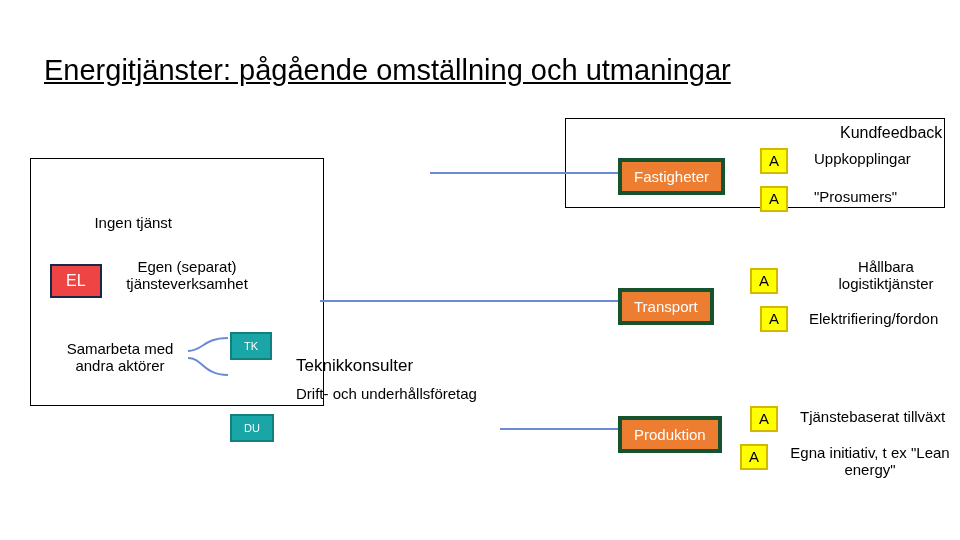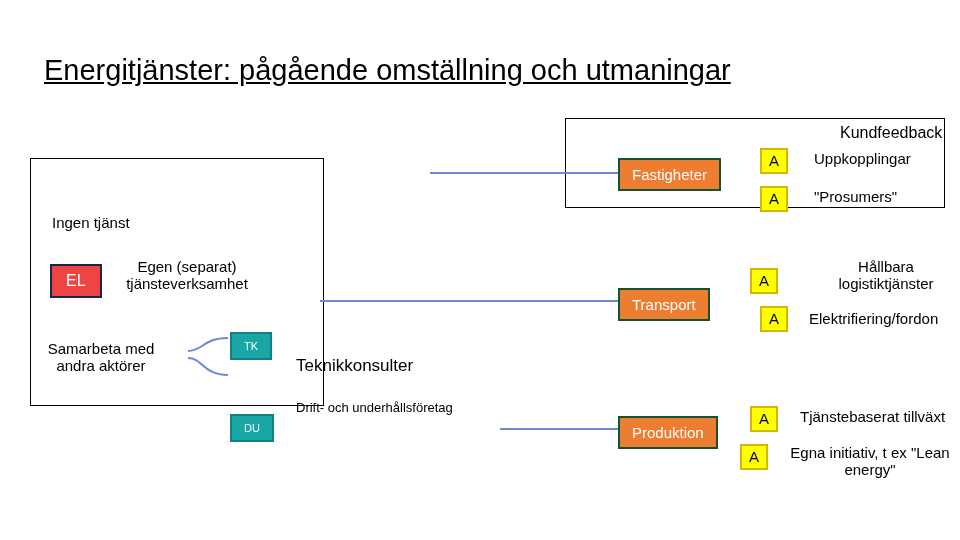--- a/index.html
+++ b/index.html
@@ -26,21 +26,21 @@
   }
   
   #left-frame { left: 30px; top: 158px; width: 294px; height: 248px; }
   
   #right-frame { left: 565px; top: 118px; width: 380px; height: 90px; }
   #kundfeedback { position:absolute; right:15px; top:6px; font-size:16px; }
   .tag-orange {
     position:absolute;
     background:#ed7d31;
     color:#fff;
-    border:2px solid #14532d;
+    border:4px solid #14532d;
     font-size:15px;
     padding:6px 12px;
     text-align:right;
   }
   .tag-blue-dark {
     position:absolute;
     background:#ef4444;
     color:#fff;
     border:2px solid #17284a;
     font-size:16px;
@@ -84,37 +84,37 @@
 </head>
 <body>
 
 <div class="title">Energitjänster: pågående omställning och utmaningar</div>
 
 <div class="box" id="left-frame"></div>
 
 <div class="box" id="right-frame"></div>
 <div id="kundfeedback" style="left:840px; top:124px;" class="note">Kundfeedback</div>
 
-<div class="note" style="left:52px; top:214px; width:120px;">Ingen tjänst</div>
+<div class="note" style="left:52px; top:214px; width:120px;text-align:right;">Ingen tjänst</div>
 
 <div class="tag-blue-dark" style="left:50px; top:264px;">EL</div>
 <div class="note note-center" style="left:112px; top:258px; width:150px;">Egen (separat) tjänsteverksamhet</div>
 
-<div class="note note-center" style="left:36px; top:340px; width:130px;">Samarbeta med andra aktörer</div>
+<div class="note note-center" style="left:55px; top:340px; width:130px;">Samarbeta med andra aktörer</div>
 
 <svg class="path" style="left:188px; top:333px;" width="60" height="50">
   <path d="M0 18 C15 18 15 5 40 5" stroke="#6a8bd4" stroke-width="2" fill="none"></path>
   <path d="M0 25 C15 25 15 42 40 42" stroke="#6a8bd4" stroke-width="2" fill="none"></path>
 </svg>
 
 <div class="tag-teal" style="left:230px; top:332px;">TK</div>
 <div class="note" style="left:296px; top:356px; width:130px; font-size:17px;">Teknikkonsulter</div>
 
 <div class="tag-teal" style="left:230px; top:382px;margin-top:32px;">DU</div>
-<div class="note" style="left:296px; top:400px; width:200px; font-size:13px;">Drift- och underhållsföretag</div>
+<div class="note" style="left:296px; top:385px; width:200px; font-size:15px;">Drift- och underhållsföretag</div>
 
 <div class="hline" style="left:430px; top:172px; width:200px;"></div>
 <div class="hline" style="left:320px; top:300px; width:310px;"></div>
 <div class="hline" style="left:500px; top:428px; width:130px;"></div>
 
 <div class="tag-orange" style="left:618px; top:158px;">Fastigheter</div>
 <div class="tag-a" style="left:760px; top:148px;">A</div>
 <div class="tag-a" style="left:760px; top:186px;">A</div>
 <div class="note" style="left:814px; top:150px;">Uppkopplingar</div>
 <div class="note" style="left:814px; top:188px;">"Prosumers"</div>

